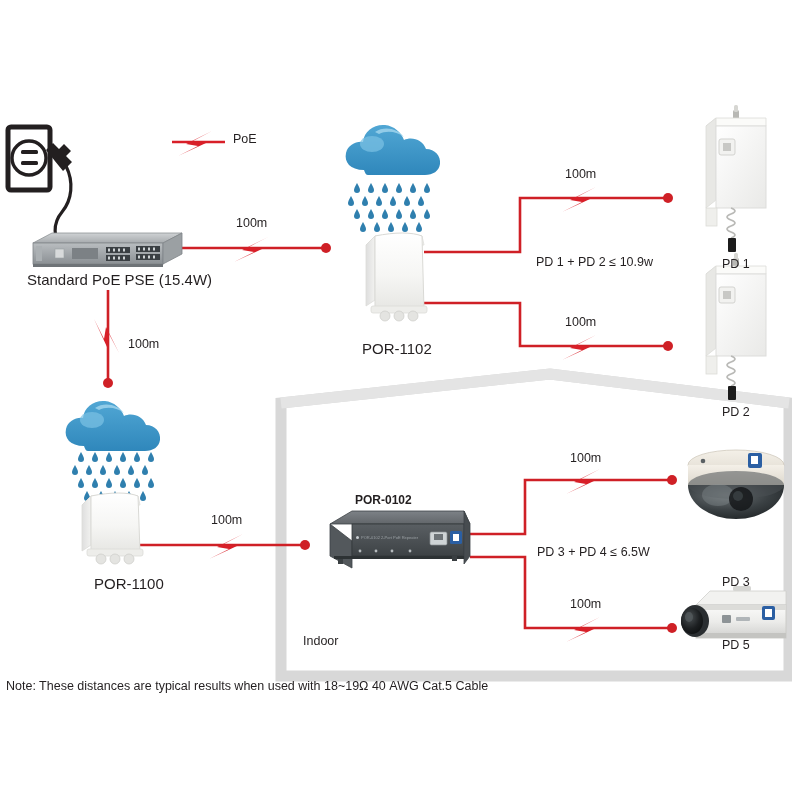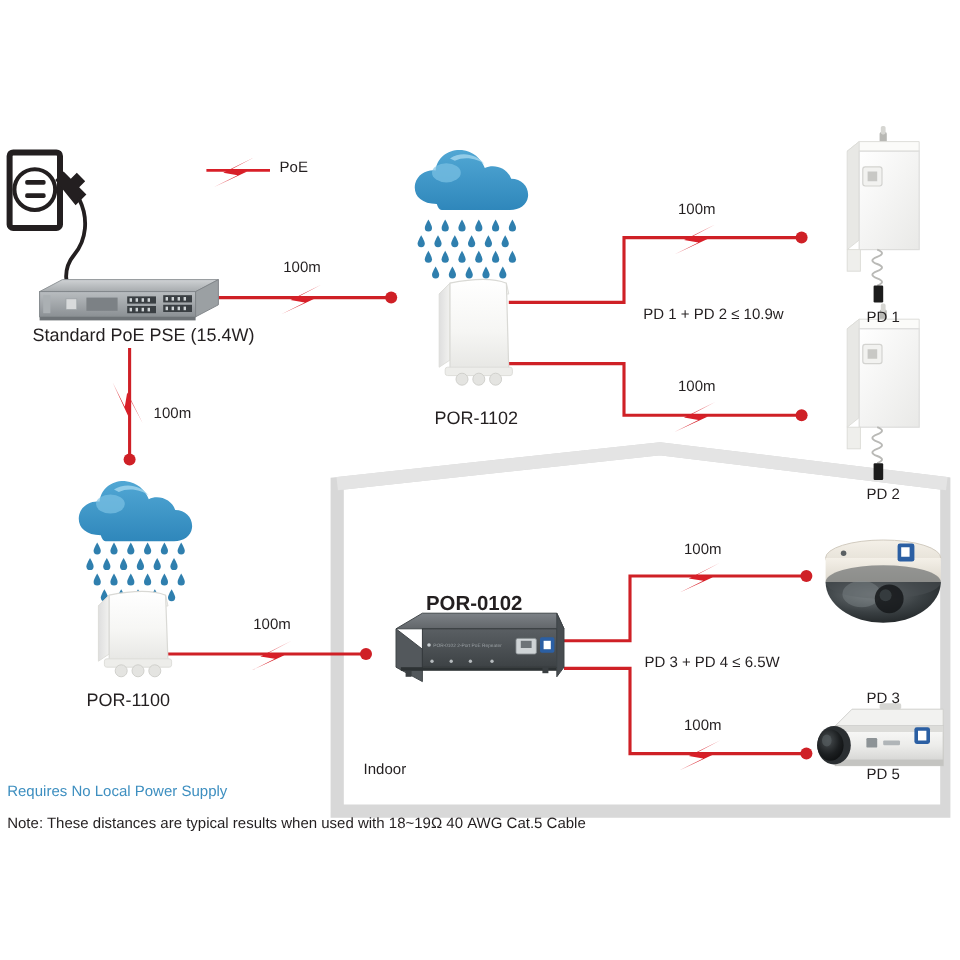--- a/index.html
+++ b/index.html
@@ -32,21 +32,21 @@
     white-space: nowrap;
     line-height: 1.1;
   }
   .lbl-dist {
     font-size: 12.5px;
   }
   .lbl-dev {
     font-size: 15px;
   }
   .lbl-dev-bold {
-    font-size: 17px;
+    font-size: 12px;
     font-weight: bold;
   }
   .lbl-sum {
     font-size: 12.5px;
   }
   .lbl-pd {
     font-size: 12.5px;
   }
   .lbl-poe {
     font-size: 12.5px;
@@ -422,21 +422,21 @@
   <div class="lbl lbl-poe" style="left:233px; top:133px;">PoE</div>
 
   <div class="lbl lbl-dev" style="left:27px; top:272px;">Standard PoE PSE (15.4W)</div>
 
   <div class="lbl lbl-dist" style="left:236px; top:217px;">100m</div>
 
   <div class="lbl lbl-dist" style="left:128px; top:338px;">100m</div>
 
   <div class="lbl lbl-dev" style="left:362px; top:310px;margin-top:31px;">POR-1102</div>
 
-  <div class="lbl lbl-dev" style="left:72px; top:576px;">POR-1100</div>
+  <div class="lbl lbl-dev" style="left:94px; top:576px;">POR-1100</div>
 
   <div class="lbl lbl-dev-bold" style="left:355px; top:494px;">POR-0102</div>
 
   <div class="lbl lbl-dist" style="left:565px; top:168px;">100m</div>
 
   <div class="lbl lbl-dist" style="left:565px; top:316px;">100m</div>
 
   <div class="lbl lbl-sum" style="left:536px; top:256px;">PD 1 + PD 2 ≤ 10.9w</div>
 
   <div class="lbl lbl-dist" style="left:211px; top:514px;">100m</div>
@@ -450,16 +450,15 @@
   <div class="lbl lbl-pd" style="left:722px; top:258px;">PD 1</div>
 
   <div class="lbl lbl-pd" style="left:722px; top:406px;">PD 2</div>
 
   <div class="lbl lbl-pd" style="left:722px; top:540px;margin-top:36px;">PD 3</div>
 
   <div class="lbl lbl-pd" style="left:722px; top:639px;">PD 5</div>
 
   <div class="lbl lbl-indoor" style="left:303px; top:635px;">Indoor</div>
 
-  <div class="note-blue">Requires No Local Power Supply</div>
   <div class="note-black">Note: These distances are typical results when used with 18~19Ω 40 AWG Cat.5 Cable</div>
 
 </div>
 
 </body></html>

